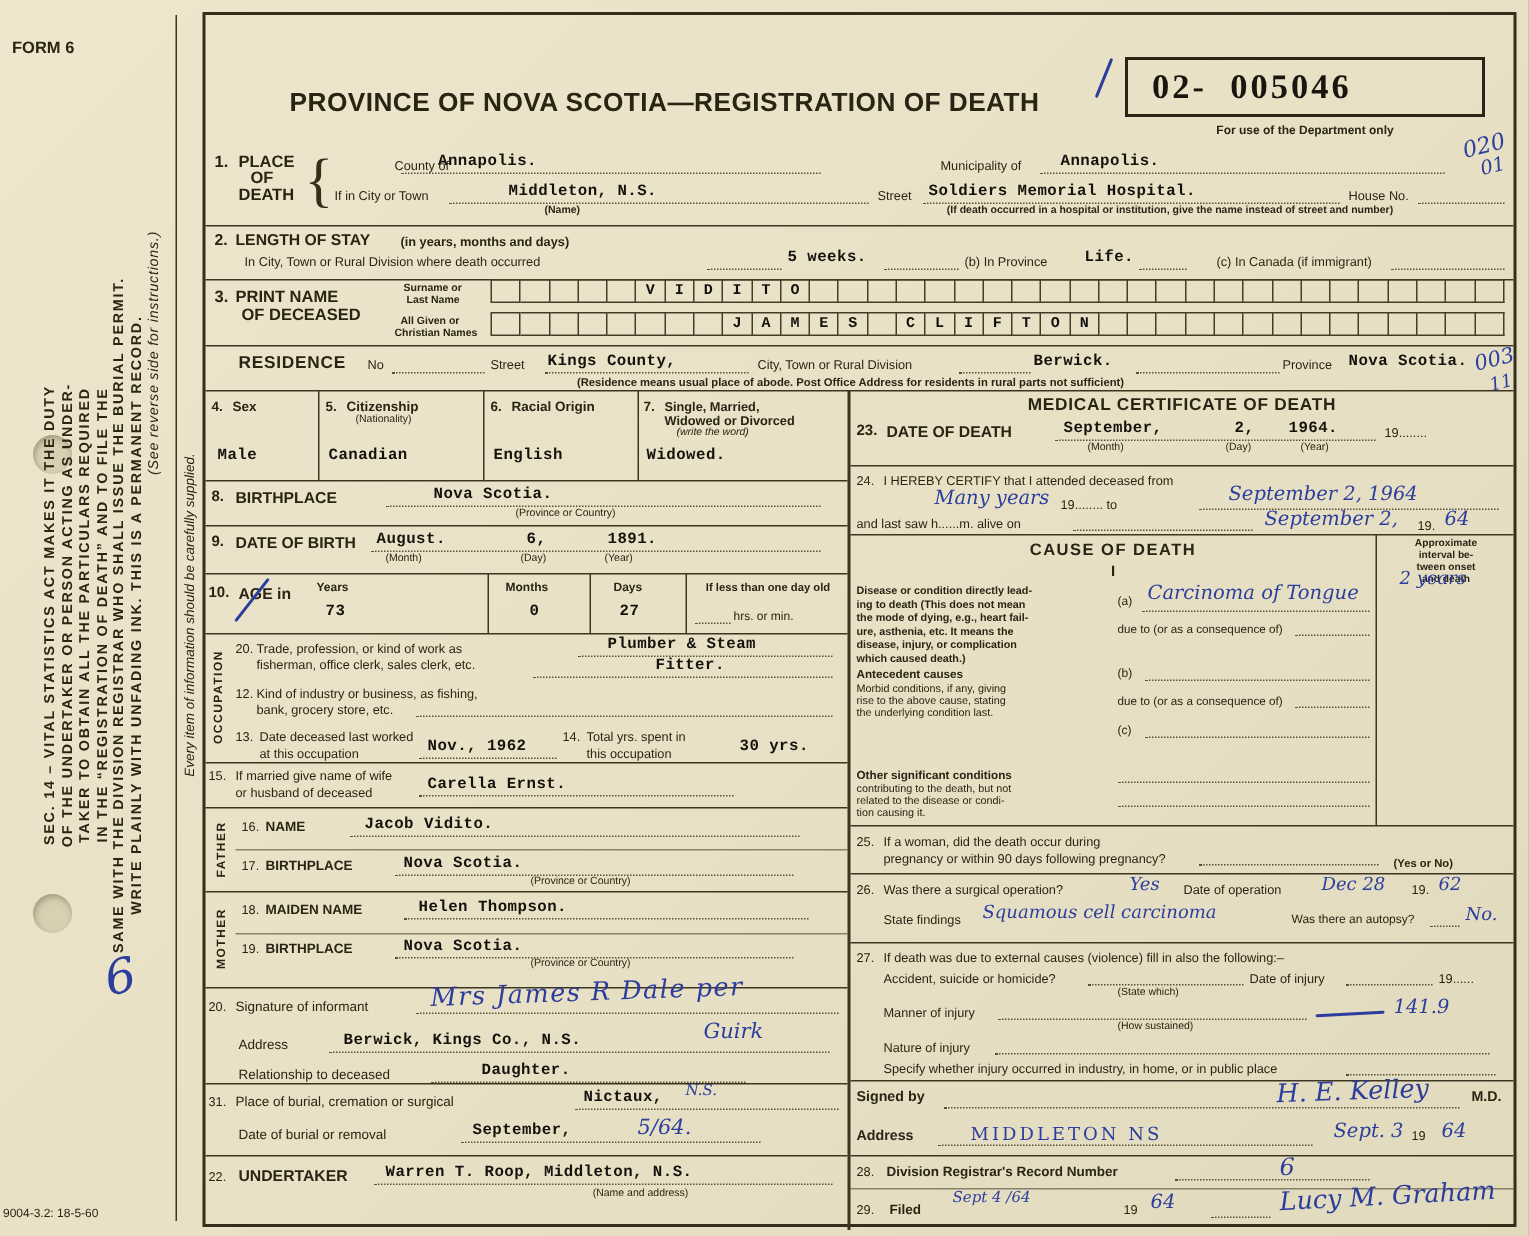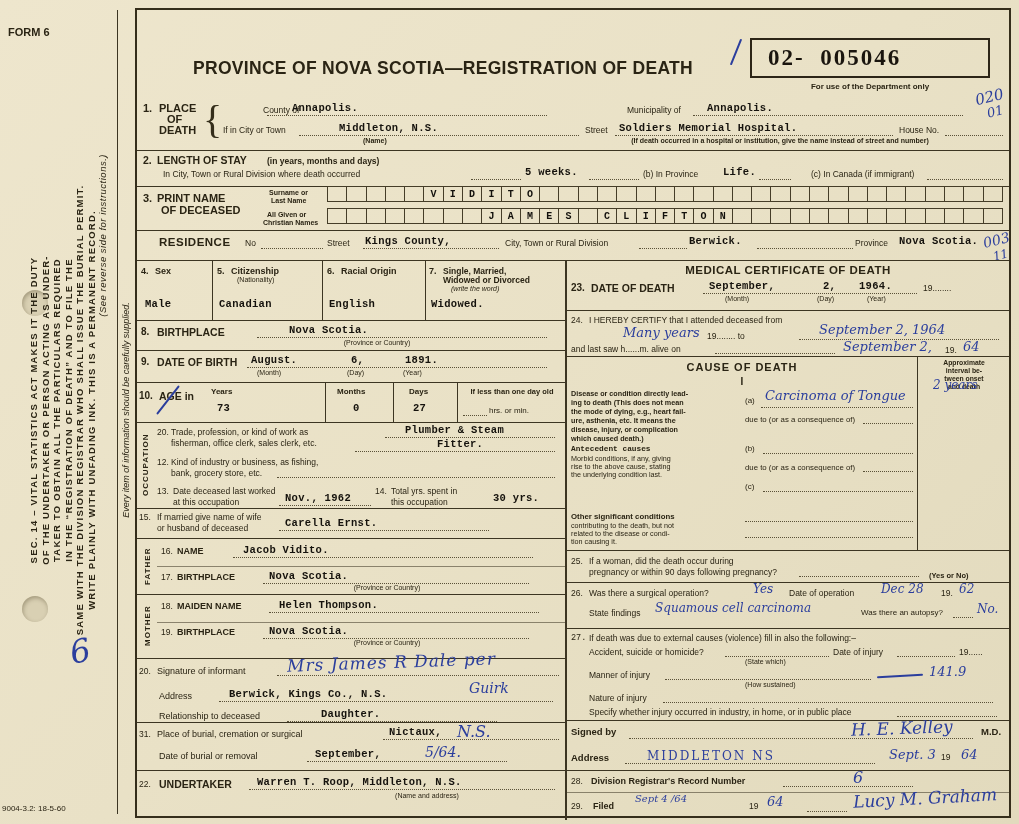--- a/index.html
+++ b/index.html
@@ -192,20 +192,21 @@
     <div class="dotsa" style="left:124px;top:237px;width:62px;"></div>
     <div class="txt" style="left:190px;top:228px;">Street</div>
     <div class="typed" style="left:228px;top:225px;">Kings County,</div>
     <div class="dotsa" style="left:226px;top:237px;width:136px;"></div>
     <div class="txt" style="left:368px;top:228px;">City, Town or Rural Division</div>
     <div class="dotsa" style="left:502px;top:237px;width:48px;"></div>
     <div class="typed" style="left:552px;top:225px;">Berwick.</div>
     <div class="dotsa" style="left:620px;top:237px;width:96px;"></div>
     <div class="txt" style="left:718px;top:228px;">Province</div>
     <div class="typed" style="left:762px;top:225px;">Nova Scotia.</div>
+    <div class="sm" style="left:150px;top:240px;width:560px;text-align:center;font-size:7.5px;">(Residence means usual place of abode. Post Office Address for residents in rural parts not sufficient)</div>
     <div class="hand" style="left:846px;top:222px;font-size:14px;transform:rotate(-14deg);">003</div>
     <div class="hand" style="left:856px;top:238px;font-size:12px;transform:rotate(-14deg);">11</div>
     <div class="line" style="left:0;top:250px;width:872px;height:1px;"></div>
 
     <div class="line" style="left:428px;top:250px;width:2px;height:560px;"></div>
 
     <div class="line" style="left:75px;top:250px;width:1px;height:60px;"></div>
     <div class="line" style="left:185px;top:250px;width:1px;height:60px;"></div>
     <div class="line" style="left:288px;top:250px;width:1px;height:60px;"></div>
     <div class="lbl" style="left:4px;top:256px;font-size:9px;">4.</div>
@@ -325,21 +326,21 @@
     <div class="hand" style="left:332px;top:670px;font-size:14px;">Guirk</div>
     <div class="dotsa" style="left:82px;top:690px;width:334px;"></div>
     <div class="txt" style="left:22px;top:701px;font-size:9px;">Relationship to deceased</div>
     <div class="typed" style="left:184px;top:698px;">Daughter.</div>
     <div class="dotsa" style="left:150px;top:710px;width:210px;"></div>
     <div class="line" style="left:0;top:712px;width:428px;height:1px;"></div>
 
     <div class="txt" style="left:2px;top:719px;">31.</div>
     <div class="txt" style="left:20px;top:719px;font-size:9px;">Place of burial, cremation or surgical</div>
     <div class="typed" style="left:252px;top:716px;">Nictaux,</div>
-    <div class="hand" style="left:320px;top:712px;font-size:16px;">N.S.</div>
+    <div class="hand" style="left:320px;top:712px;font-size:10px;">N.S.</div>
     <div class="dotsa" style="left:246px;top:728px;width:176px;"></div>
     <div class="txt" style="left:22px;top:741px;font-size:9px;">Date of burial or removal</div>
     <div class="typed" style="left:178px;top:738px;">September,</div>
     <div class="hand" style="left:288px;top:734px;font-size:14px;">5/64.</div>
     <div class="dotsa" style="left:170px;top:750px;width:200px;"></div>
     <div class="line" style="left:0;top:760px;width:428px;height:1px;"></div>
 
     <div class="txt" style="left:2px;top:769px;">22.</div>
     <div class="lbl" style="left:22px;top:768px;font-size:10.5px;">UNDERTAKER</div>
     <div class="typed" style="left:120px;top:766px;">Warren T. Roop, Middleton, N.S.</div>
@@ -386,21 +387,21 @@
       <div class="sm" style="left:4px;top:147px;font-size:7.2px;">the mode of dying, e.g., heart fail-</div>
       <div class="sm" style="left:4px;top:156px;font-size:7.2px;">ure, asthenia, etc. It means the</div>
       <div class="sm" style="left:4px;top:165px;font-size:7.2px;">disease, injury, or complication</div>
       <div class="sm" style="left:4px;top:174px;font-size:7.2px;">which caused death.)</div>
       <div class="txt" style="left:178px;top:136px;font-size:8px;">(a)</div>
       <div class="hand" style="left:198px;top:128px;font-size:13px;">Carcinoma of Tongue</div>
       <div class="dotsa" style="left:194px;top:146px;width:152px;"></div>
       <div class="hand" style="left:366px;top:118px;font-size:12px;">2 years</div>
       <div class="txt" style="left:178px;top:155px;font-size:7.8px;">due to (or as a consequence of)</div>
       <div class="dotsa" style="left:296px;top:162px;width:50px;"></div>
-      <div class="sm" style="left:4px;top:185px;font-size:7.8px;font-family:Liberation Mono, monospace;">Antecedent causes</div>
+      <div class="sm" style="left:4px;top:185px;font-size:7.8px;">Antecedent causes</div>
       <div class="sm" style="left:4px;top:194px;font-size:7.2px;font-weight:normal;">Morbid conditions, if any, giving</div>
       <div class="sm" style="left:4px;top:202px;font-size:7.2px;font-weight:normal;">rise to the above cause, stating</div>
       <div class="sm" style="left:4px;top:210px;font-size:7.2px;font-weight:normal;">the underlying condition last.</div>
       <div class="txt" style="left:178px;top:184px;font-size:8px;">(b)</div>
       <div class="dotsa" style="left:196px;top:192px;width:150px;"></div>
       <div class="txt" style="left:178px;top:203px;font-size:7.8px;">due to (or as a consequence of)</div>
       <div class="dotsa" style="left:296px;top:210px;width:50px;"></div>
       <div class="txt" style="left:178px;top:222px;font-size:8px;">(c)</div>
       <div class="dotsa" style="left:196px;top:230px;width:150px;"></div>
       <div class="sm" style="left:4px;top:252px;font-size:7.8px;">Other significant conditions</div>
@@ -425,21 +426,21 @@
       <div class="hand" style="left:314px;top:322px;font-size:12px;">Dec 28</div>
       <div class="txt" style="left:374px;top:328px;">19.</div>
       <div class="hand" style="left:392px;top:322px;font-size:12px;">62</div>
       <div class="txt" style="left:22px;top:348px;">State findings</div>
       <div class="hand" style="left:88px;top:341px;font-size:12px;">Squamous cell carcinoma</div>
       <div class="txt" style="left:294px;top:348px;font-size:8px;">Was there an autopsy?</div>
       <div class="dotsa" style="left:386px;top:356px;width:20px;"></div>
       <div class="hand" style="left:410px;top:342px;font-size:12px;">No.</div>
       <div class="line" style="left:0;top:368px;width:442px;height:1px;"></div>
 
-      <div class="txt" style="left:4px;top:373px;font-family:Liberation Mono, monospace;">27.</div>
+      <div class="txt" style="left:4px;top:373px;">27.</div>
       <div class="txt" style="left:22px;top:373px;">If death was due to external causes (violence) fill in also the following:–</div>
       <div class="txt" style="left:22px;top:387px;">Accident, suicide or homicide?</div>
       <div class="dotsa" style="left:158px;top:395px;width:104px;"></div>
       <div class="txt" style="left:266px;top:387px;">Date of injury</div>
       <div class="dotsa" style="left:330px;top:395px;width:58px;"></div>
       <div class="txt" style="left:392px;top:387px;">19......</div>
       <div class="sm" style="left:178px;top:398px;font-weight:normal;">(State which)</div>
       <div class="txt" style="left:22px;top:410px;">Manner of injury</div>
       <div class="dotsa" style="left:98px;top:418px;width:206px;"></div>
       <div class="stroke" style="left:310px;top:415px;width:46px;height:2px;transform:rotate(-3deg);"></div>

